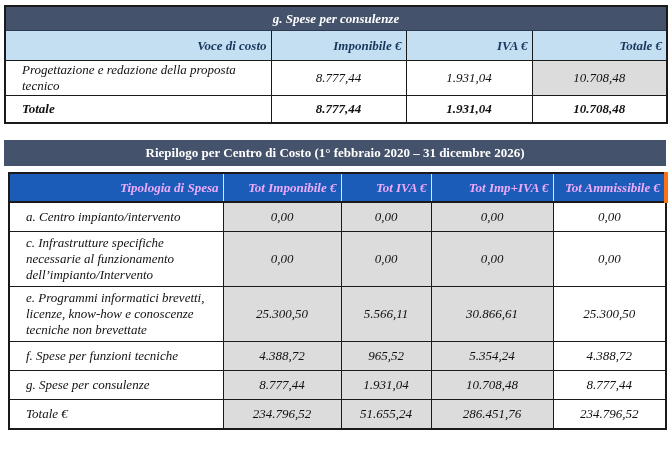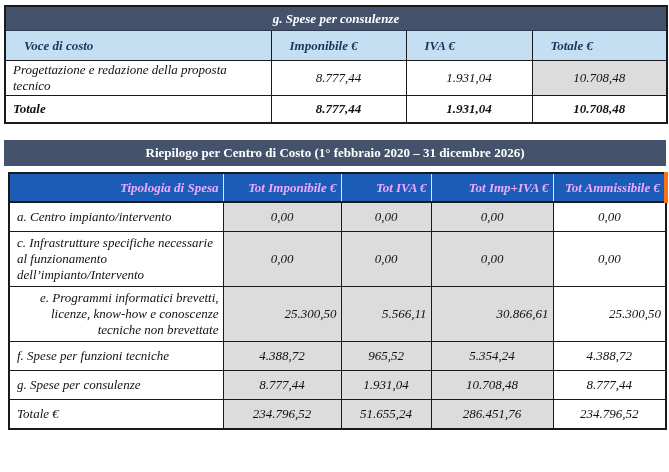--- a/index.html
+++ b/index.html
@@ -41,27 +41,27 @@
     color: #ffffff;
     font-weight: bold;
     text-align: center;
     height: 21px;
     border: 1px solid #2e3a4f;
   }
   .t1 th {
     background: #C5DFF2;
     color: #17365D;
     font-weight: bold;
-    text-align: left;
+    text-align: right;
     height: 27px;
     padding-left: 18px;
   }
   .t1 .body-row td { height: 30px; }
   .t1 .total-row td { height: 24px; font-weight: bold; }
-  .label-cell { text-align: left; padding-left: 7px; }
+  .label-cell { text-align: left; padding-left: 16px; }
   .num-cell { text-align: center; }
   .gray { background: #DCDCDC; }
   .white { background: #ffffff; }
 
   
   .t2-title {
     position: absolute;
     left: 4px;
     top: 140px;
     width: 662px;
@@ -91,21 +91,21 @@
     height: 25px;
     border-top: 1px solid #1a1a1a;
     border-bottom: 2px solid #1a1a1a;
     border-left: 1px solid #dfe6f2;
     border-right: 1px solid #dfe6f2;
   }
   .t2 th:first-child { border-left: 1px solid #1a1a1a; }
   .t2 th:last-child { border-right: 4px solid #f97316; margin-left: 36px; }
   .t2 td { height: 26px; line-height: 1.22; }
   .t2 tr.tall td { height: 52px; }
-  .t2 tr.tall3 td { height: 52px; text-align: right; }
+  .t2 tr.tall3 td { height: 52px; }
 </style>
 </head>
 <body>
 
 <div class="page">
 
   <table class="t1">
     <colgroup>
       <col style="width:266px">
         <col style="width:135px">

